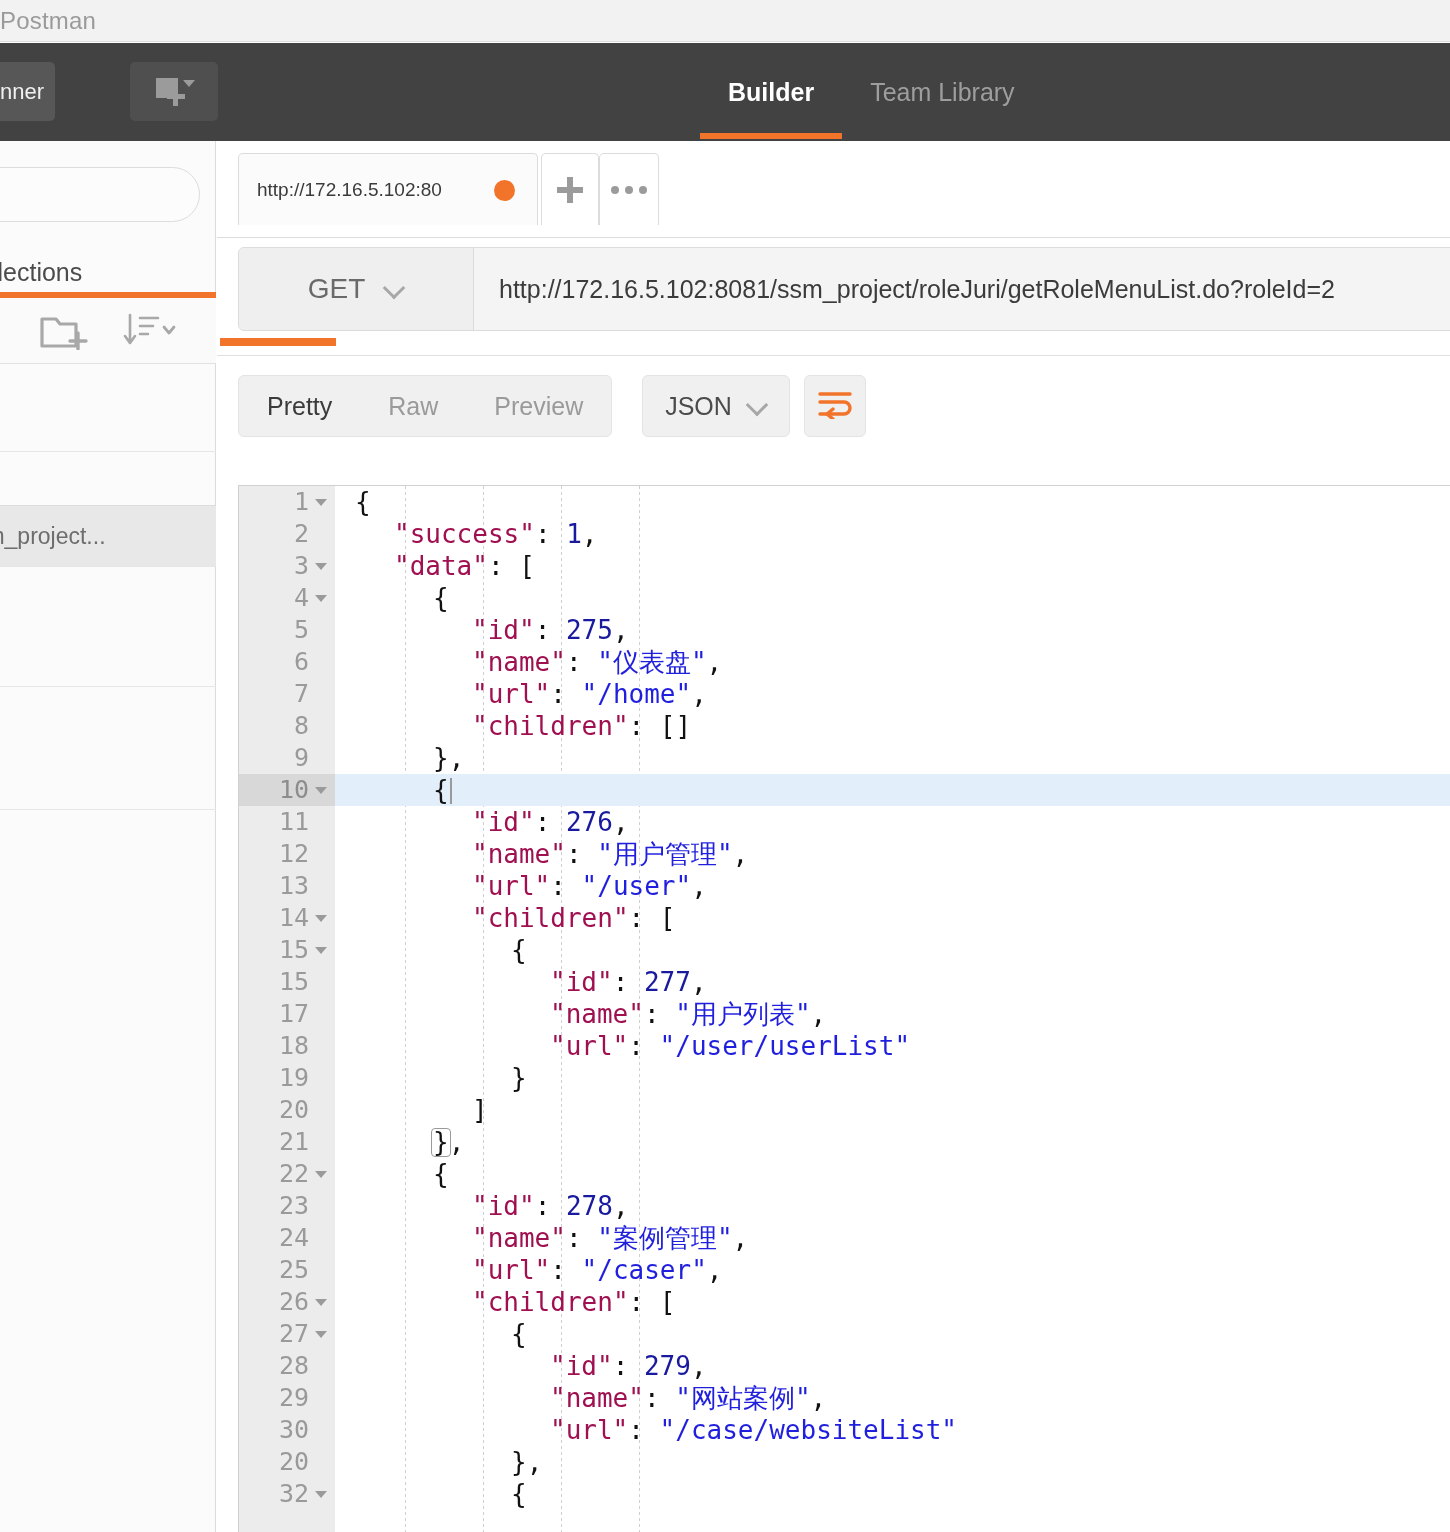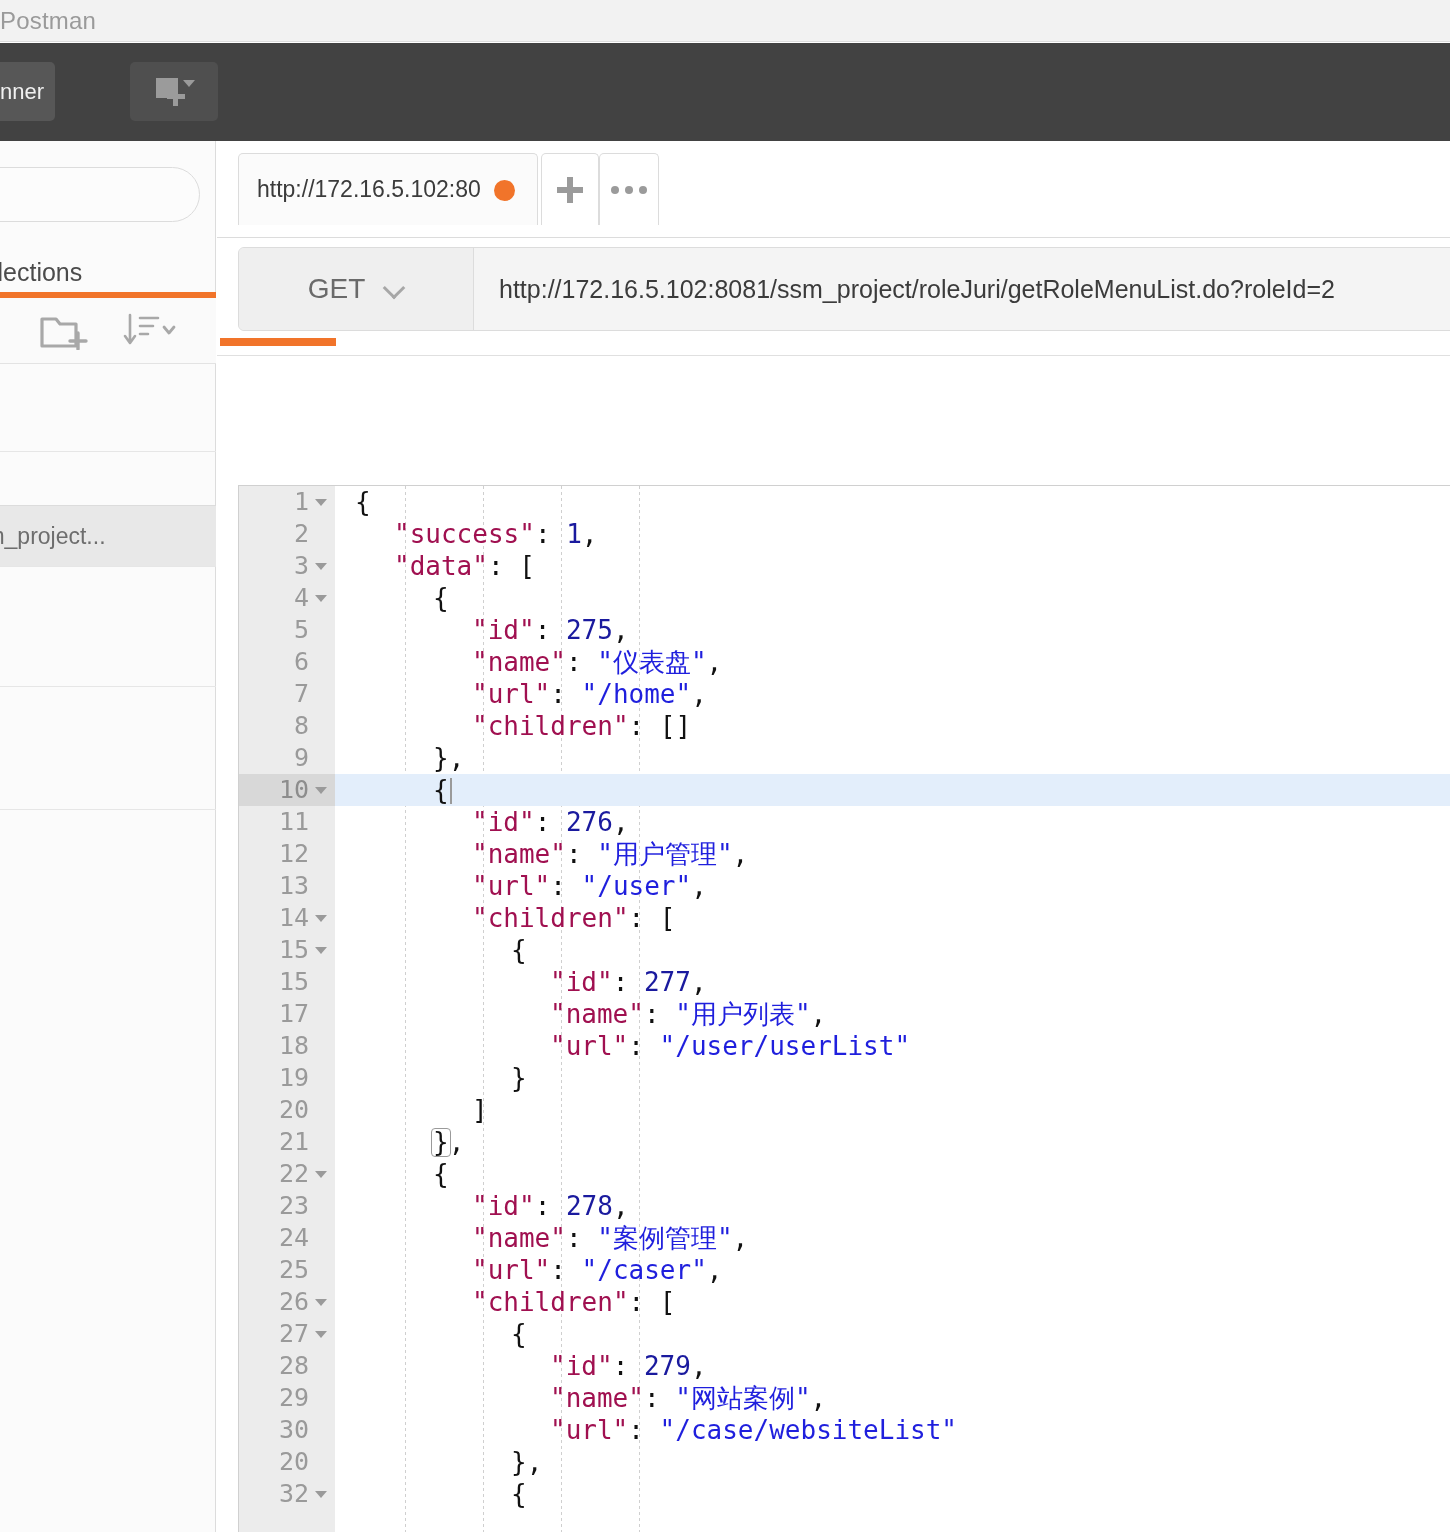--- a/index.html
+++ b/index.html
@@ -122,21 +122,21 @@
   .tabstrip {
     position: absolute; left: 0; top: 0; width: 1233px; height: 97px;
     background: #ffffff; border-bottom: 1px solid #dcdcdc;
   }
   .req-tab {
     position: absolute; left: 21px; top: 12px; width: 300px; height: 72px;
     background: #fbfbfb; border: 1px solid #dcdcdc; border-bottom: none;
     border-radius: 5px 5px 0 0;
     display: flex; align-items: center; padding: 0 18px;
   }
-  .req-tab-label { font-size: 23px; color: #3b3b3b; white-space: nowrap; overflow: hidden; }
+  .req-tab-label { font-size: 19px; color: #3b3b3b; white-space: nowrap; overflow: hidden; }
   .req-tab-dot {
     position: absolute; right: 22px; top: 26px;
     width: 21px; height: 21px; border-radius: 50%; background: #f1742a;
   }
   .tab-plus, .tab-more {
     position: absolute; top: 12px; height: 72px;
     border: 1px solid #dcdcdc; border-bottom: none; background: #ffffff;
     display: flex; align-items: center; justify-content: center;
   }
   .tab-plus { left: 324px; width: 58px; border-radius: 5px 5px 0 0; }
@@ -259,20 +259,28 @@
   <div class="header">
     <div class="runner-btn">
       <span>Runner</span>
     </div>
     <div class="newwin-btn">
       <span class="newwin-icon">
         <span class="sq1"></span>
           <span class="plus"></span>
           <span class="caret"></span>
       </span>
+    </div>
+    <div class="hdr-tabs">
+      <div class="hdr-tab active">
+        <span>Builder</span>
+      </div>
+      <div class="hdr-tab">
+        <span>Team Library</span>
+      </div>
     </div>
   </div>
 
   <div class="sidebar">
     <div class="search-wrap">
       <div class="search-box"></div>
     </div>
     <div class="side-tabs">
       <div class="side-tab">Collections</div>
     </div>
@@ -331,20 +339,39 @@
       <div class="urlbar">
         <div class="method-sel">
           <span class="method-label">GET</span>
           <span class="chev"></span>
         </div>
         <div class="url-input">http://172.16.5.102:8081/ssm_project/roleJuri/getRoleMenuList.do?roleId=2</div>
       </div>
       <div class="resp-accent"></div>
     </div>
 
+    <div class="resp-toolbar">
+      <div class="seg">
+        <div class="seg-item active">Pretty</div>
+        <div class="seg-item">Raw</div>
+        <div class="seg-item">Preview</div>
+      </div>
+      <div class="fmt-sel">
+        <span class="fmt-label">JSON</span>
+        <span class="chev"></span>
+      </div>
+      <div class="wrap-btn">
+        <span>
+          <svg width="36" height="30" viewBox="0 0 36 30">
+            <path d="M3 5 h30 M3 13 h24 a6 6 0 0 1 0 12 h-14 M3 25 h10" fill="none" stroke="#f1742a" stroke-width="3.4" stroke-linecap="round"></path>
+            <path d="M16 20 l-6 5 l6 5" fill="none" stroke="#f1742a" stroke-width="3.4" stroke-linecap="round" stroke-linejoin="round"></path>
+          </svg>
+        </span>
+      </div>
+    </div>
 
     <div class="code-viewer">
       <div class="gutter"></div>
       <div class="indent-guides">
         <div class="ig" style="left:70px;"></div>
         <div class="ig" style="left:148px;"></div>
         <div class="ig" style="left:226px;"></div>
         <div class="ig" style="left:304px;"></div>
       </div>
       <div class="code-rows" id="code-rows">

